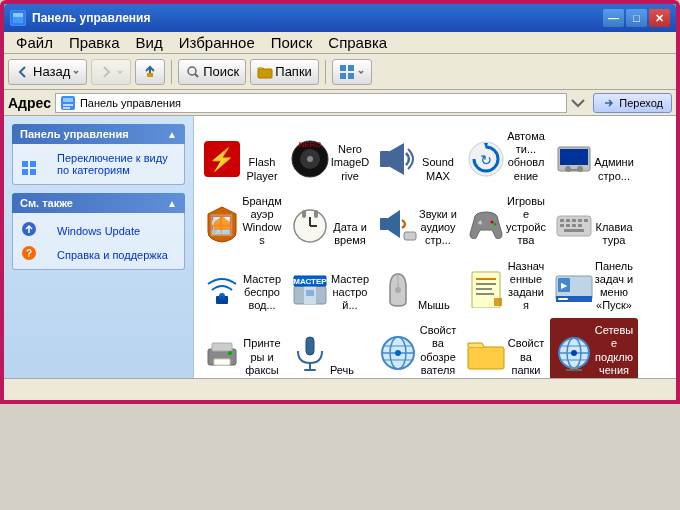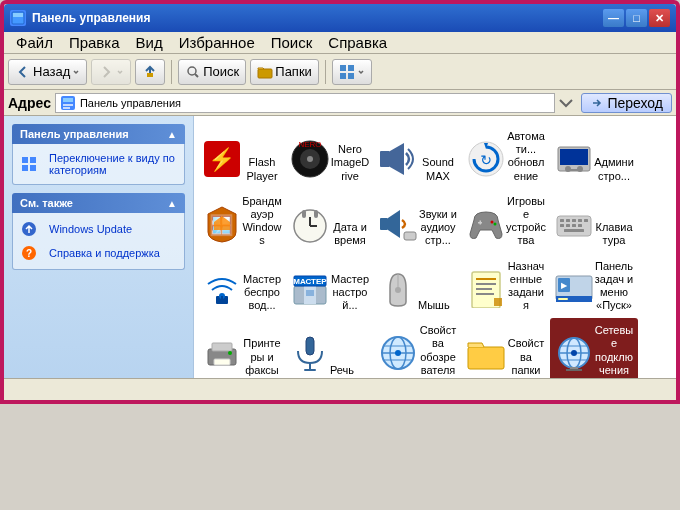--- a/index.html
+++ b/index.html
@@ -153,21 +153,21 @@
 
     .address-go-btn {
       display: flex;
       align-items: center;
       gap: 3px;
       padding: 2px 8px;
       background: linear-gradient(to bottom, #e0e8ff, #b8ccff);
       border: 1px solid #7090d0;
       border-radius: 3px;
       margin-left: 4px;
-      font-size: 14px;
+      font-size: 11px;
       cursor: pointer;
       height: 20px;
       color: #000;
     }
 
     
     .main-content {
       display: flex;
       flex: 1;
       overflow: hidden;
@@ -209,22 +209,22 @@
       border: 1px solid #90b0d8;
       border-top: none;
       border-radius: 0 0 3px 3px;
     }
 
     .sidebar-link {
       color: #0033cc;
       text-decoration: none;
       font-size: 11px;
       display: flex;
-      align-items: center;
-      gap: 12px;
+      align-items: flex-end;
+      gap: 20px;
       padding: 2px 0;
       cursor: pointer;
     }
 
     .sidebar-link-icon {
       width: 16px;
       height: 16px;
       flex-shrink: 0;
     }
 

